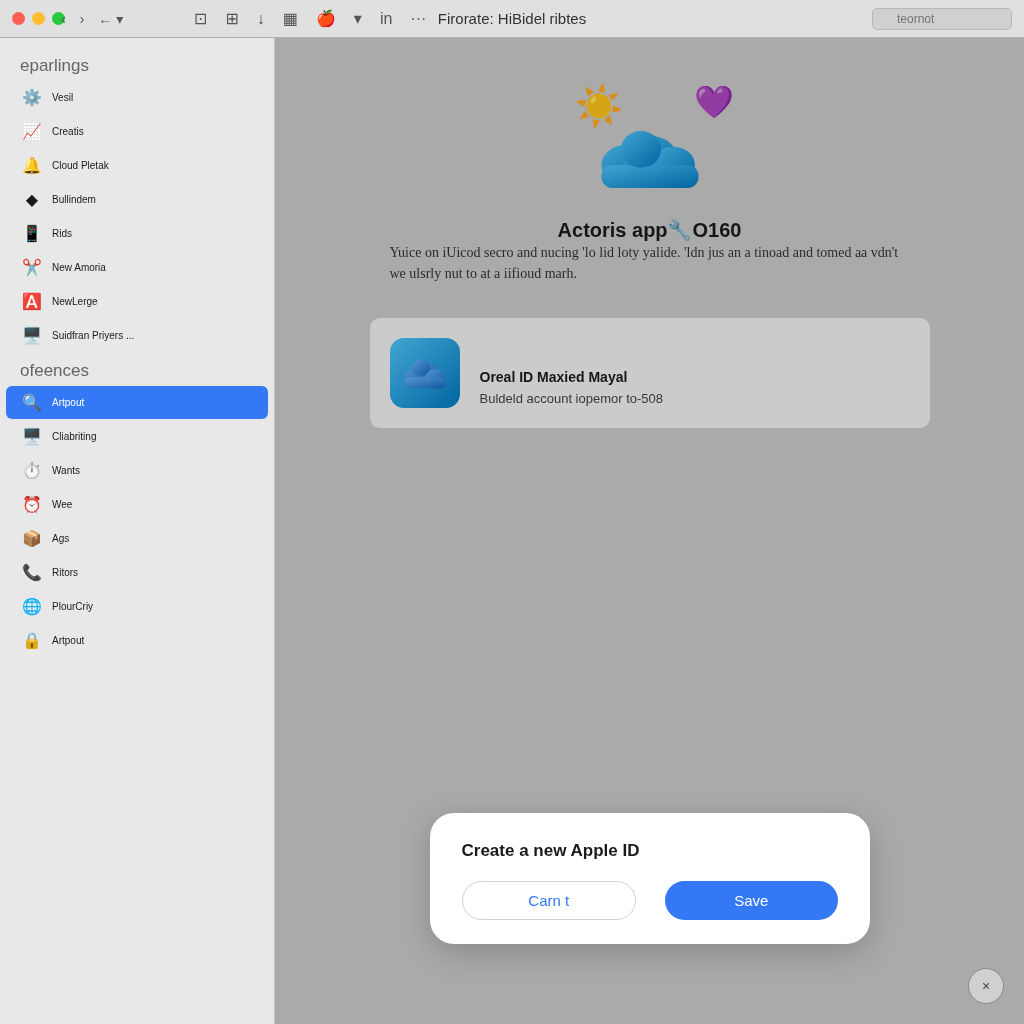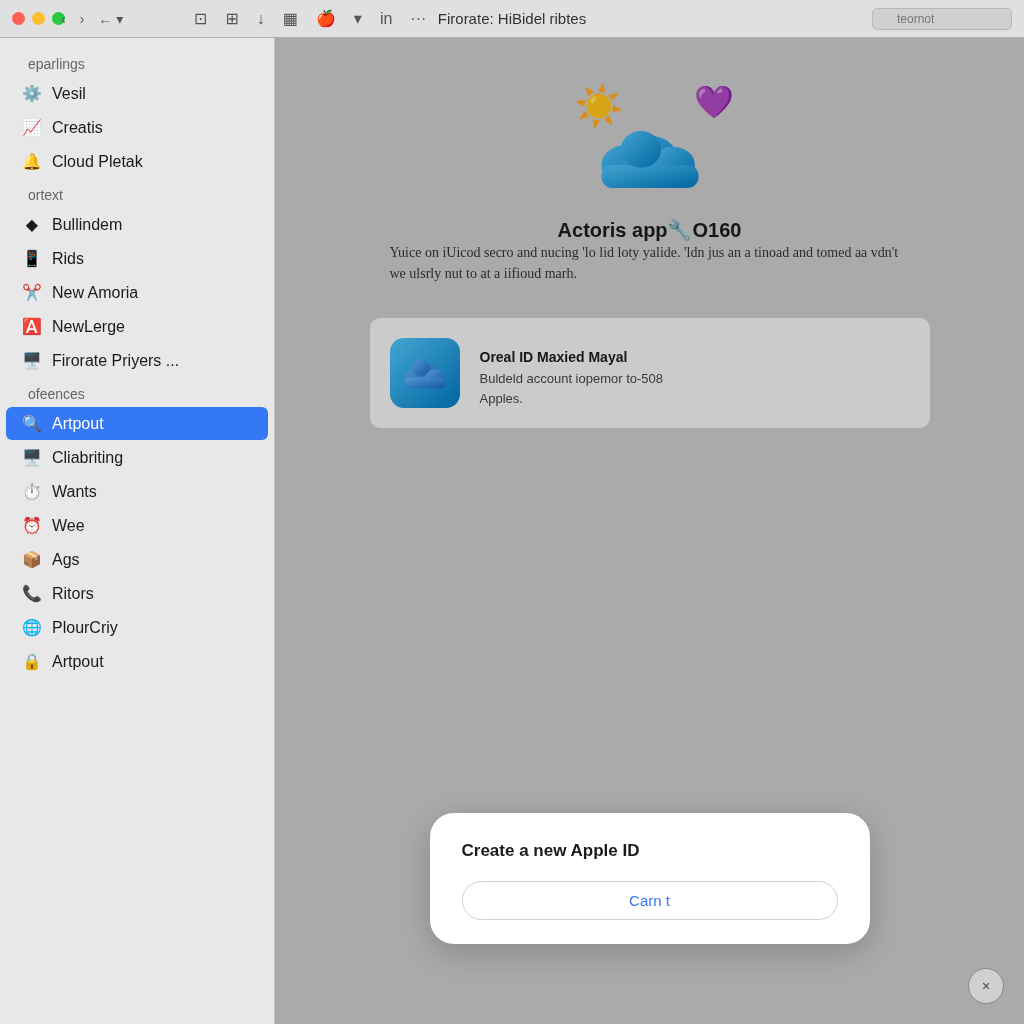--- a/index.html
+++ b/index.html
@@ -114,24 +114,24 @@
     
     .sidebar {
       width: 275px;
       background: #e8e8e8;
       border-right: 1px solid #c0c0c0;
       overflow-y: auto;
       flex-shrink: 0;
       padding-top: 10px;
     }
     .sidebar-section-label {
-      font-size: 14px;
+      font-size: 17px;
       color: #666;
       font-weight: 500;
-      padding: 8px 16px 4px 28px;
+      padding: 8px 16px 4px 20px;
       text-transform: none;
     }
     .sidebar-item {
       display: flex;
       align-items: center;
       gap: 10px;
       padding: 7px 16px;
       cursor: pointer;
       font-size: 13px;
       color: #1a1a1a;
@@ -145,21 +145,21 @@
     .sidebar-item.active .sidebar-icon {
       color: white;
     }
     .sidebar-icon {
       font-size: 16px;
       width: 20px;
       text-align: center;
       flex-shrink: 0;
     }
     .sidebar-item-label {
-      font-size: 16px;
+      font-size: 10px;
     }
 
     
     .content {
       flex: 1;
       background: #c8c8c8;
       display: flex;
       flex-direction: column;
       align-items: center;
       padding: 40px 30px 20px;
@@ -375,41 +375,40 @@
     </div>
     <div class="sidebar-item">
       <span class="sidebar-icon">📈</span>
       <span class="sidebar-item-label">Creatis</span>
     </div>
     <div class="sidebar-item">
       <span class="sidebar-icon">🔔</span>
       <span class="sidebar-item-label">Cloud Pletak</span>
     </div>
 
-    <div class="sidebar-section-label">ortext</div>
 
     <div class="sidebar-item">
       <span class="sidebar-icon">◆</span>
       <span class="sidebar-item-label">Bullindem</span>
     </div>
     <div class="sidebar-item">
       <span class="sidebar-icon">📱</span>
       <span class="sidebar-item-label">Rids</span>
     </div>
     <div class="sidebar-item">
       <span class="sidebar-icon">✂️</span>
       <span class="sidebar-item-label">New Amoria</span>
     </div>
     <div class="sidebar-item">
       <span class="sidebar-icon">🅰️</span>
       <span class="sidebar-item-label">NewLerge</span>
     </div>
     <div class="sidebar-item">
       <span class="sidebar-icon">🖥️</span>
-      <span class="sidebar-item-label">Firorate Priyers ...</span>
+      <span class="sidebar-item-label">Suidfran Priyers ...</span>
     </div>
 
     <div class="sidebar-section-label">ofeences</div>
 
     <div class="sidebar-item active">
       <span class="sidebar-icon">🔍</span>
       <span class="sidebar-item-label">Artpout</span>
     </div>
     <div class="sidebar-item">
       <span class="sidebar-icon">🖥️</span>
@@ -478,29 +477,29 @@
           <ellipse cx="18" cy="28" rx="13" ry="11" fill="url(#cloudGrad2)"></ellipse>
           <ellipse cx="30" cy="22" rx="15" ry="13" fill="url(#cloudGrad2)"></ellipse>
           <ellipse cx="42" cy="28" rx="12" ry="10" fill="url(#cloudGrad2)"></ellipse>
           <rect x="5" y="28" width="50" height="13" rx="6" fill="url(#cloudGrad2)"></rect>
           <ellipse cx="25" cy="16" rx="11" ry="10" fill="url(#cloudGrad2)"></ellipse>
         </svg>
       </div>
       <div class="account-info">
         <div class="account-name">Oreal ID Maxied Mayal</div>
         <div class="account-detail">Buldeld account iopemor to-508</div>
-        <div class="account-detail">Apples.</div>
       </div>
     </div>
 
     <div class="dialog-overlay">
       <div class="dialog-box">
         <div class="dialog-title">Create a new Apple ID</div>
         <div class="dialog-buttons">
           <button class="btn-cancel">Carn t</button>
+          <button class="btn-save">Save</button>
         </div>
       </div>
     </div>
 
     <div class="close-circle">×</div>
   </div>
 
 </div>
 
 </body></html>

